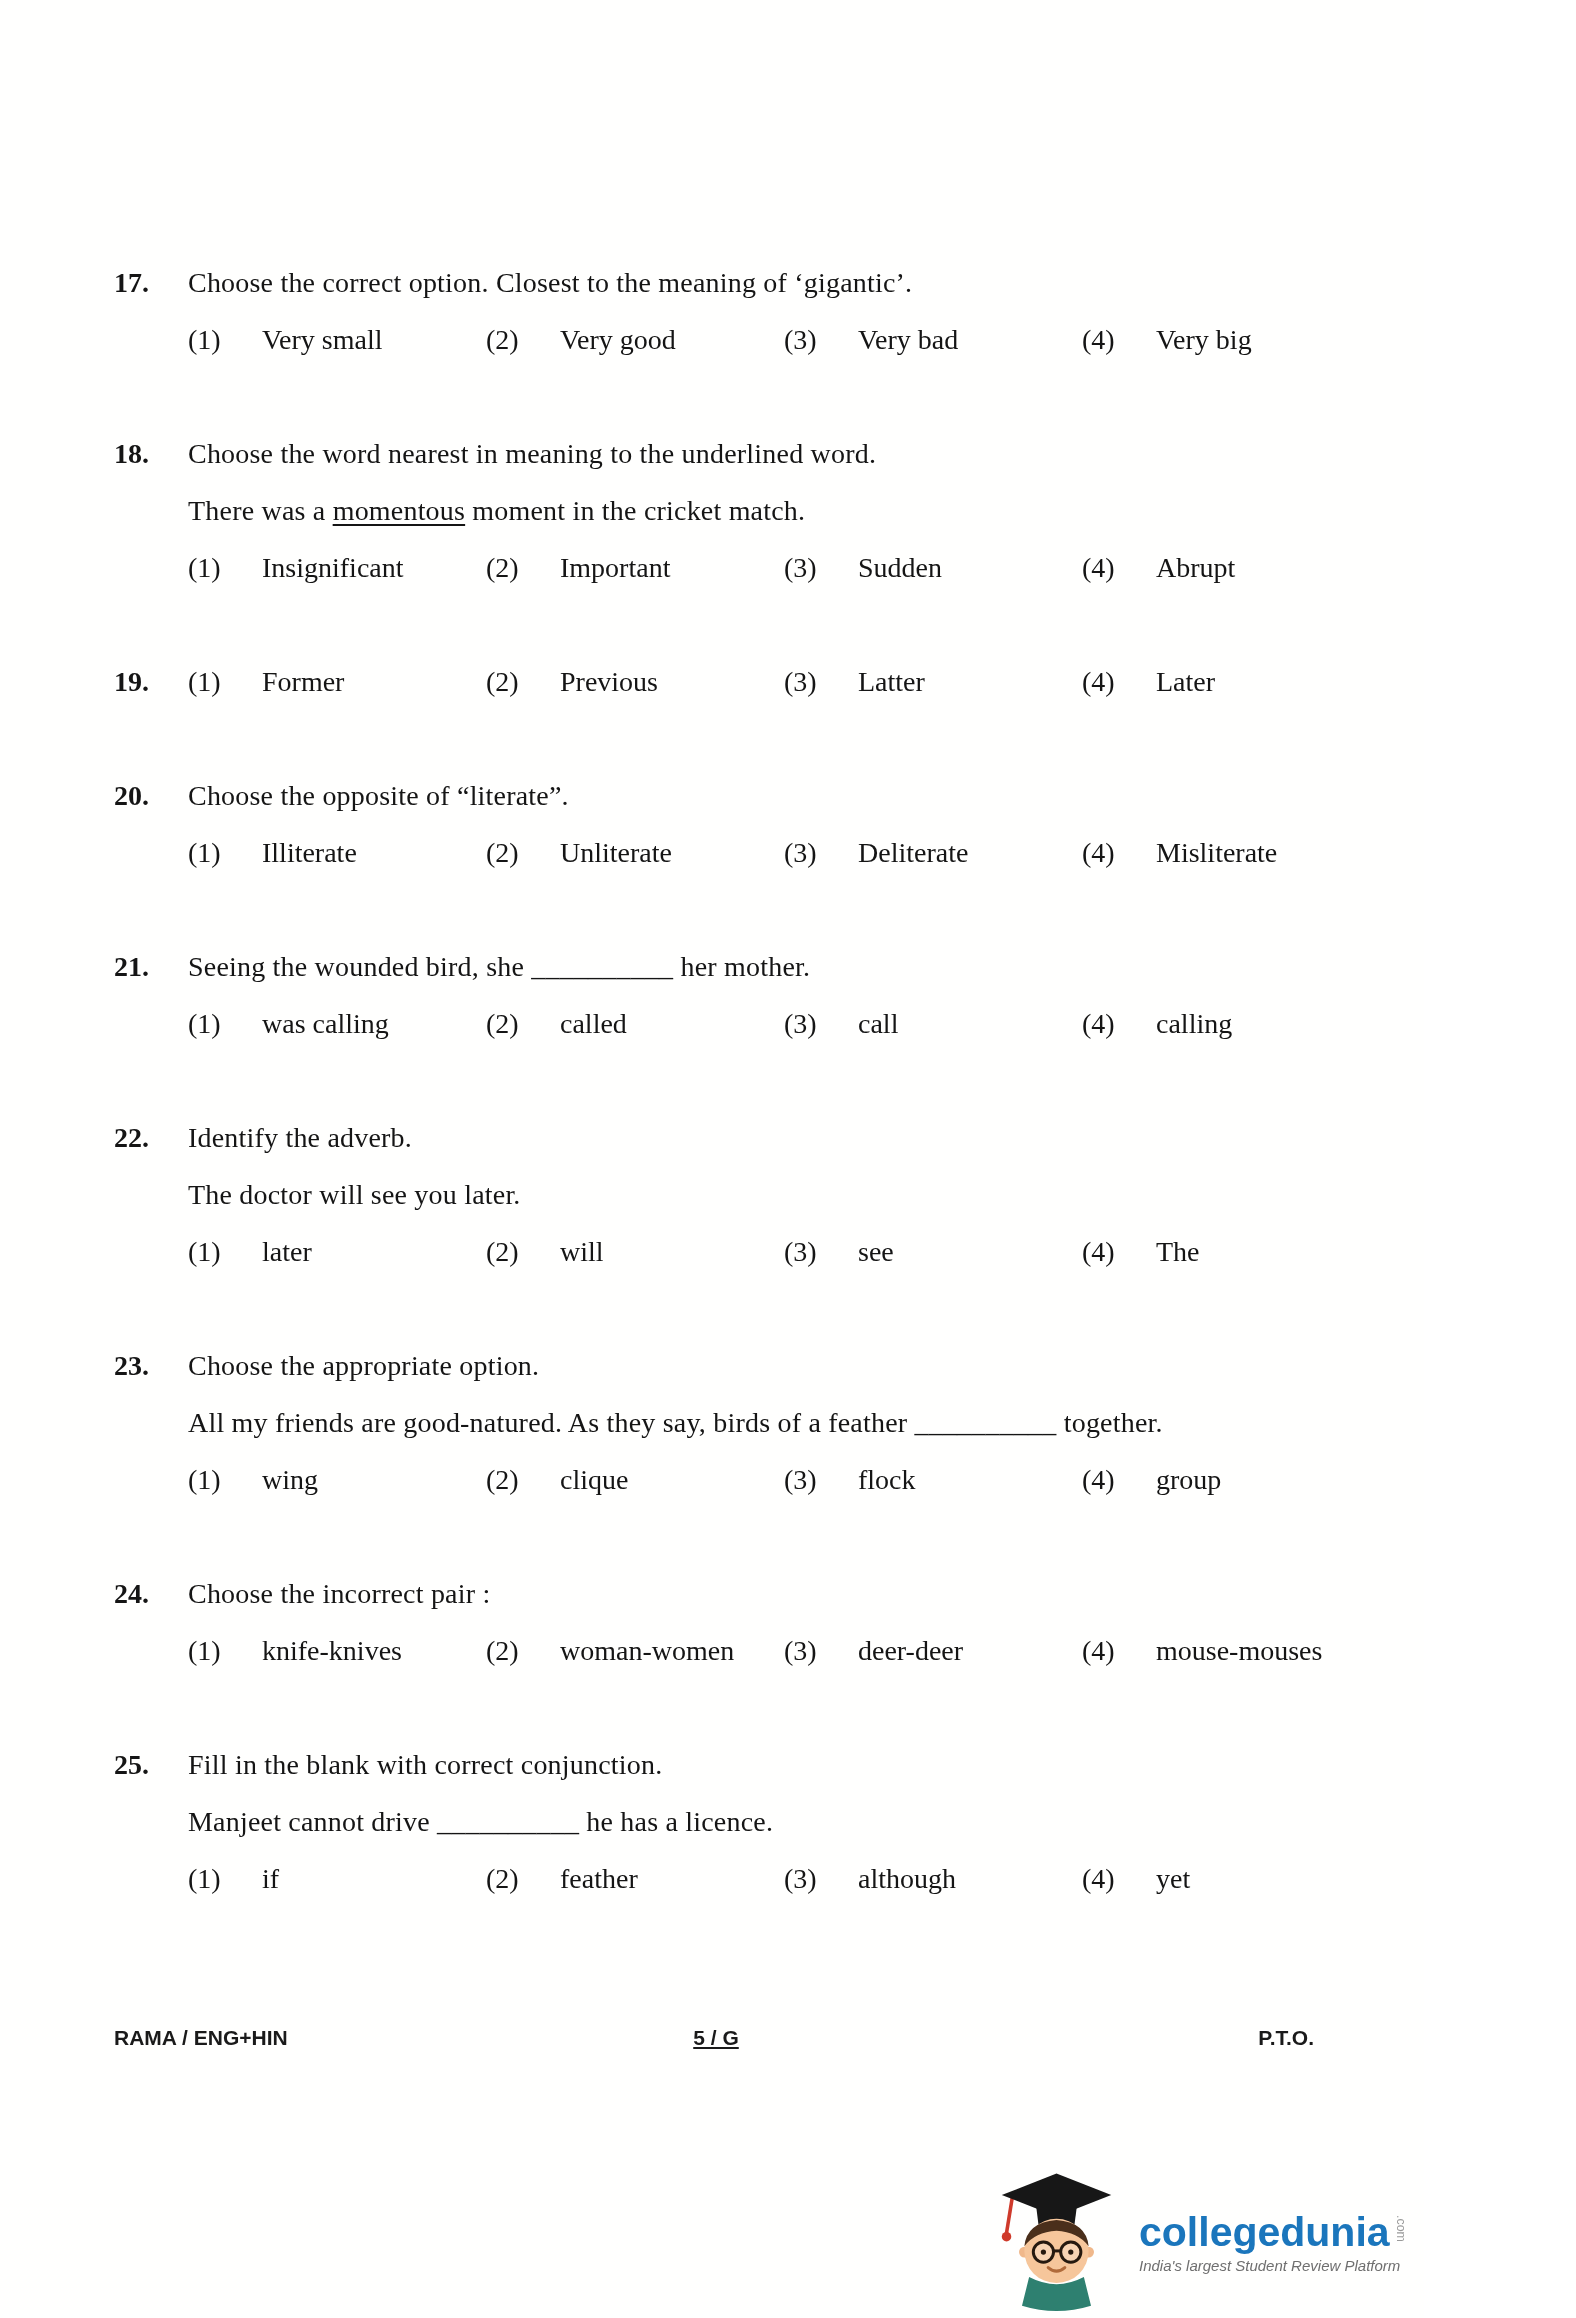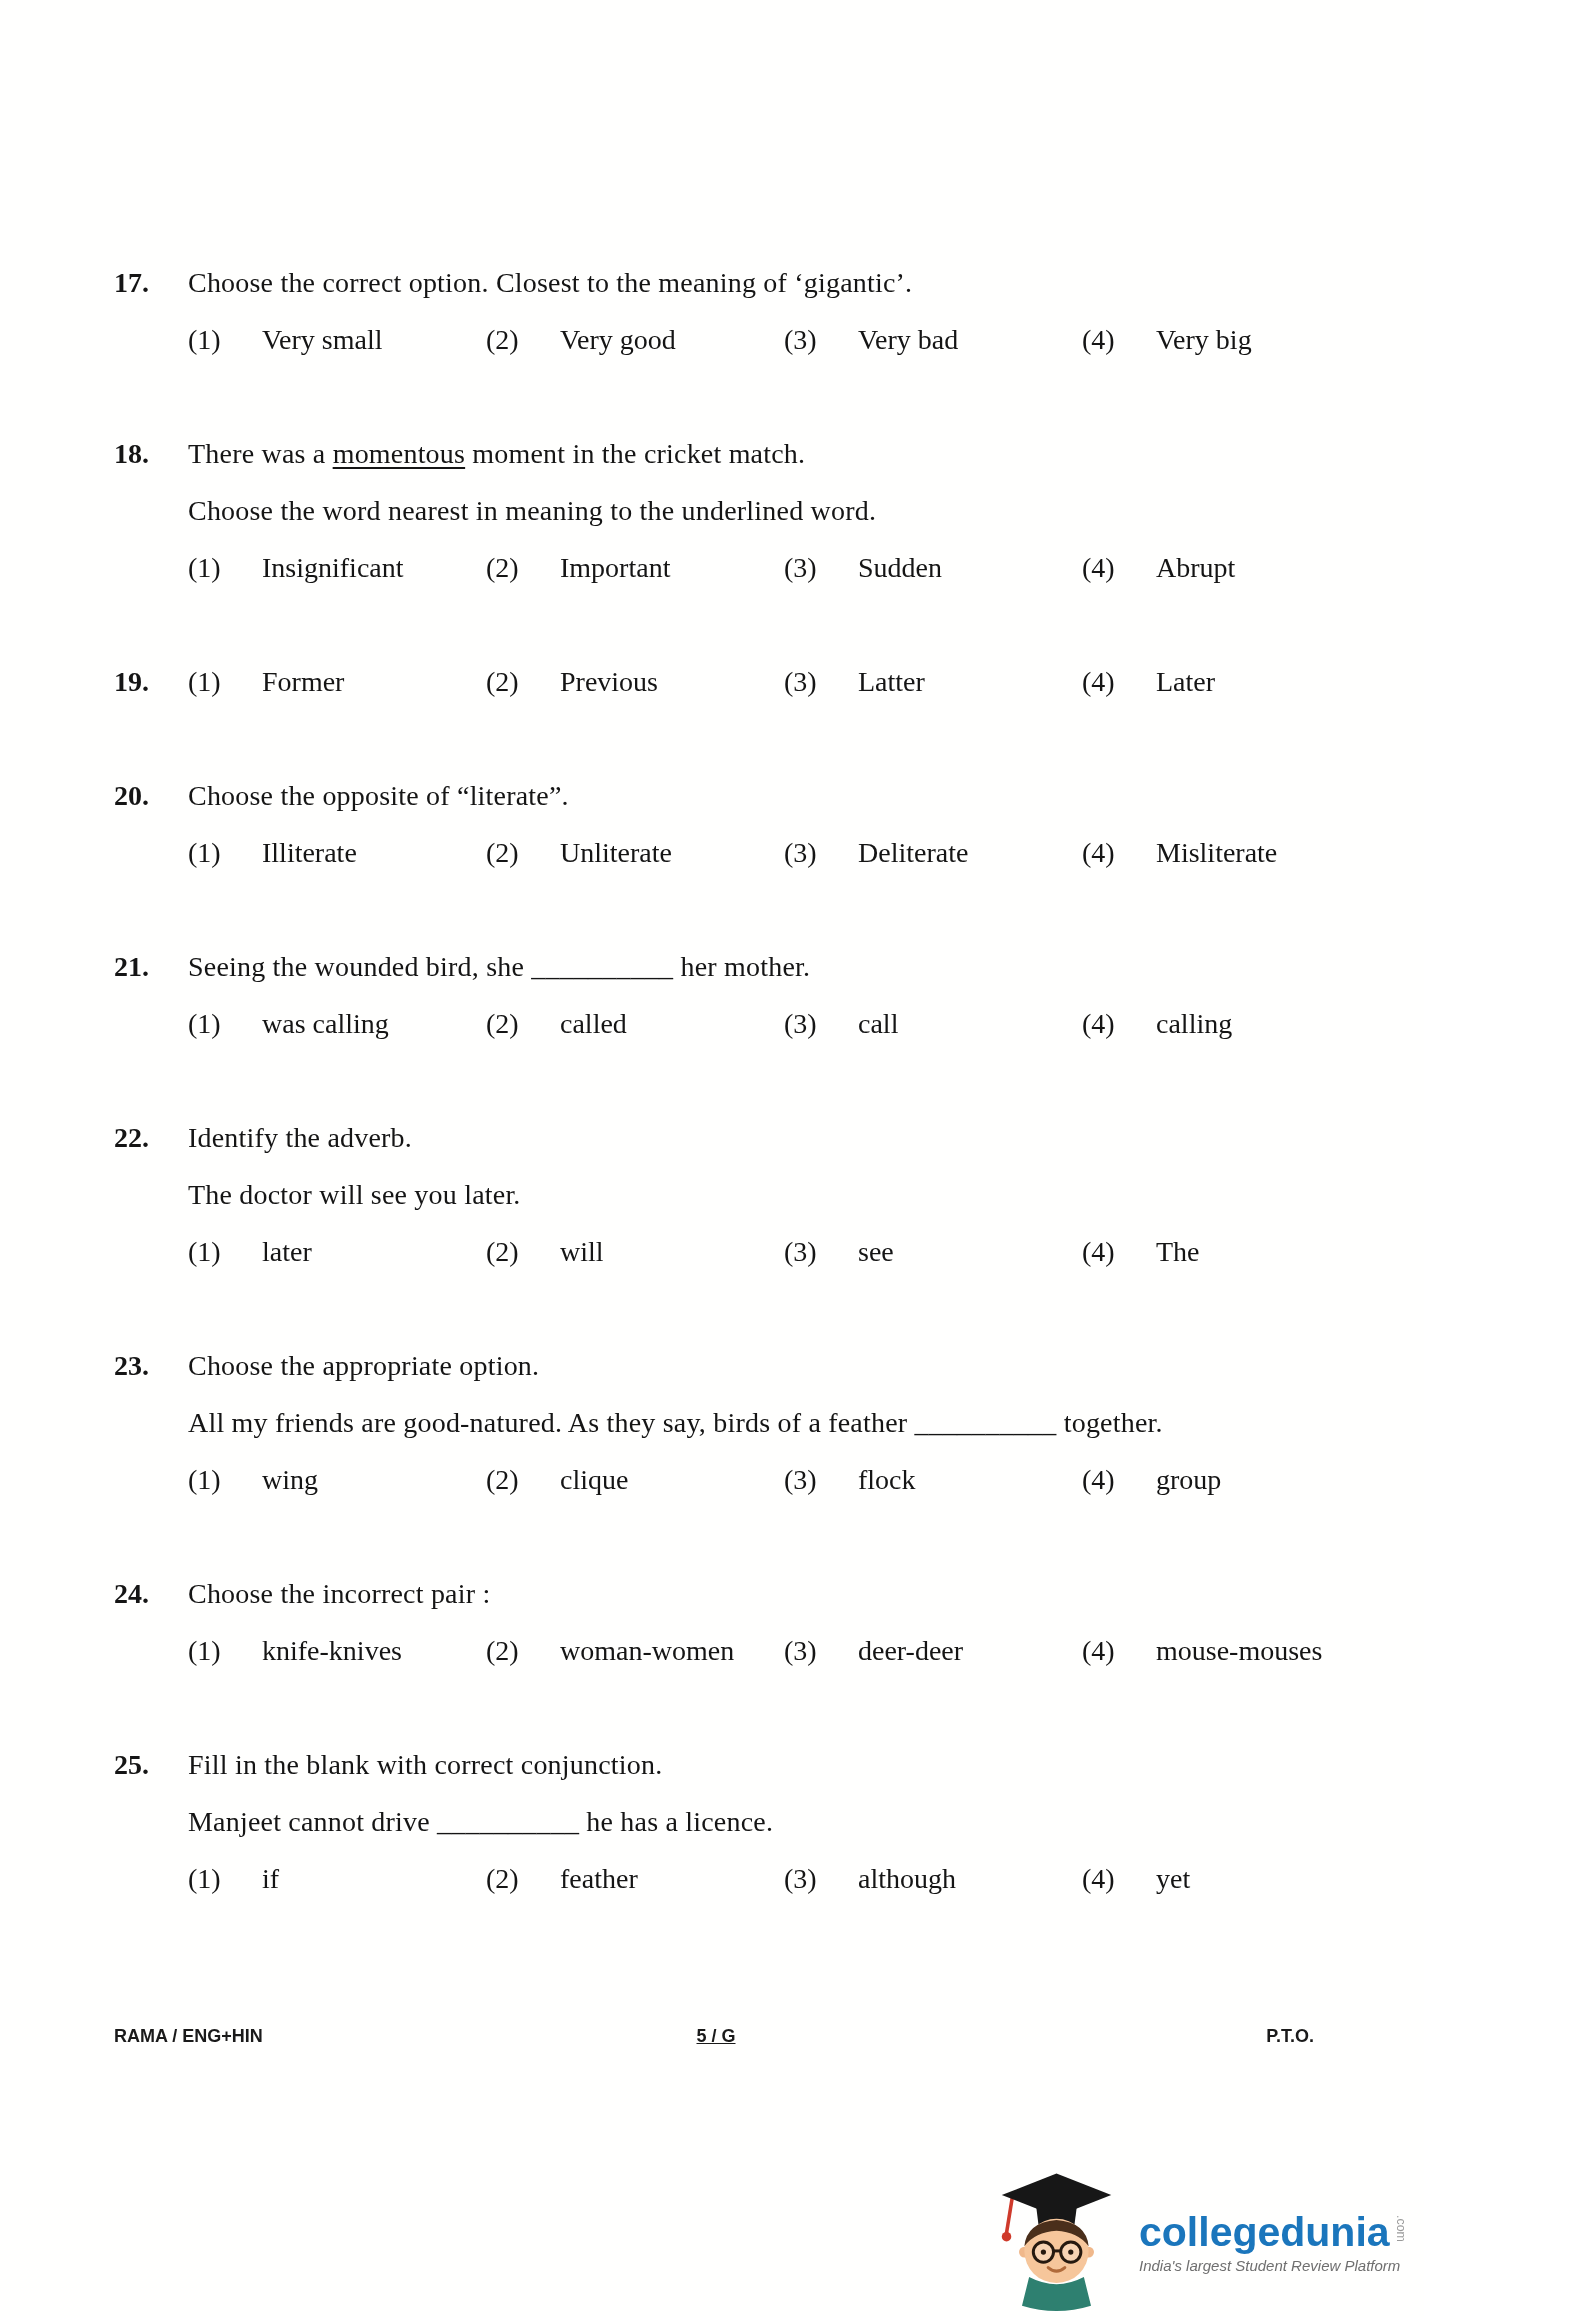--- a/index.html
+++ b/index.html
@@ -56,21 +56,21 @@
     width: 74px;
   }
   .footer {
     position: absolute;
     left: 114px;
     right: 106px;
     top: 2026px;
     height: 39px;
     font-family: "Liberation Sans", sans-serif;
     font-weight: 700;
-    font-size: 18px;
+    font-size: 21px;
     color: #1a1a1a;
   }
   .footer-left  { position: absolute; left: 0; }
   .footer-center{ position: absolute; left: 50%; transform: translateX(-50%); text-decoration: underline; }
   .footer-right { position: absolute; right: 4px; }
   .logo {
     position: absolute;
     right: 16px;
     bottom: 7px;
     display: flex;
@@ -120,22 +120,22 @@
             <div class="opt"><span class="marker">(3)</span><span class="otext">Very bad</span></div>
             <div class="opt"><span class="marker">(4)</span><span class="otext">Very big</span></div>
           </div>
     </div>
   </div>
 
   <div class="question">
     <div class="qnum">18.</div>
     <div class="qbody">
       <div class="qlines">
+            <div class="qline"><span>Choose the word nearest in meaning to the underlined word.</span></div>
             <div class="qline"><span>There was a </span><span class="u">momentous</span><span> moment in the cricket match.</span></div>
-            <div class="qline"><span>Choose the word nearest in meaning to the underlined word.</span></div>
           </div>
       <div class="options">
             <div class="opt"><span class="marker">(1)</span><span class="otext">Insignificant</span></div>
             <div class="opt"><span class="marker">(2)</span><span class="otext">Important</span></div>
             <div class="opt"><span class="marker">(3)</span><span class="otext">Sudden</span></div>
             <div class="opt"><span class="marker">(4)</span><span class="otext">Abrupt</span></div>
           </div>
     </div>
   </div>
 

